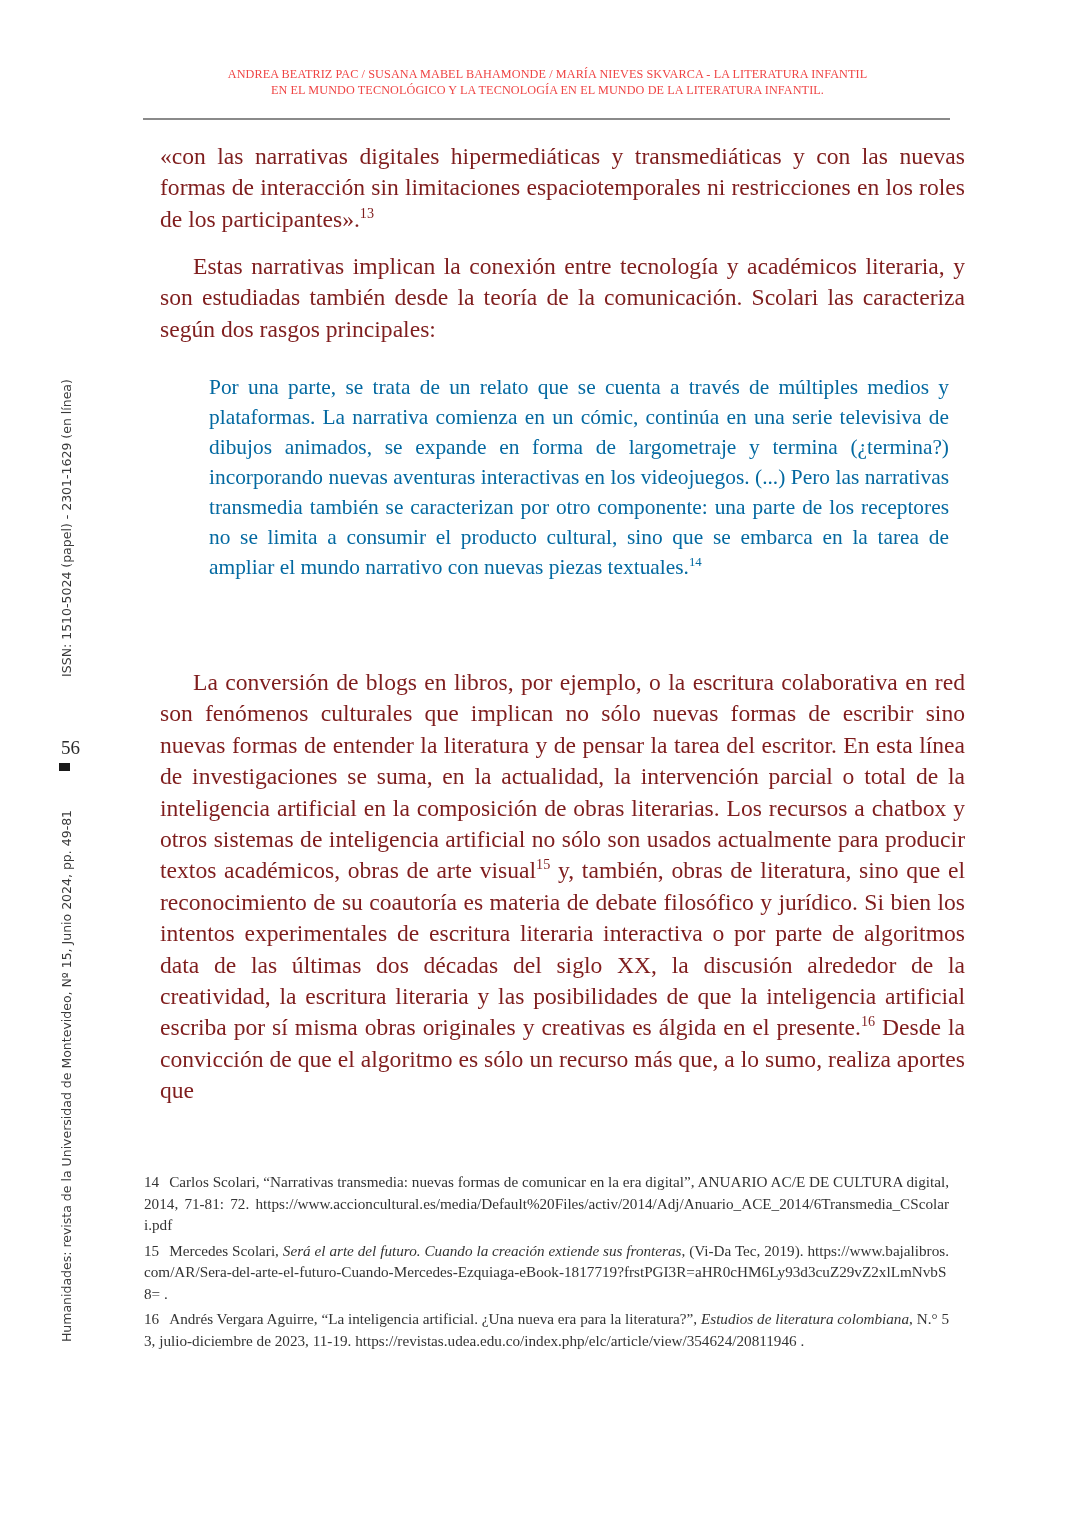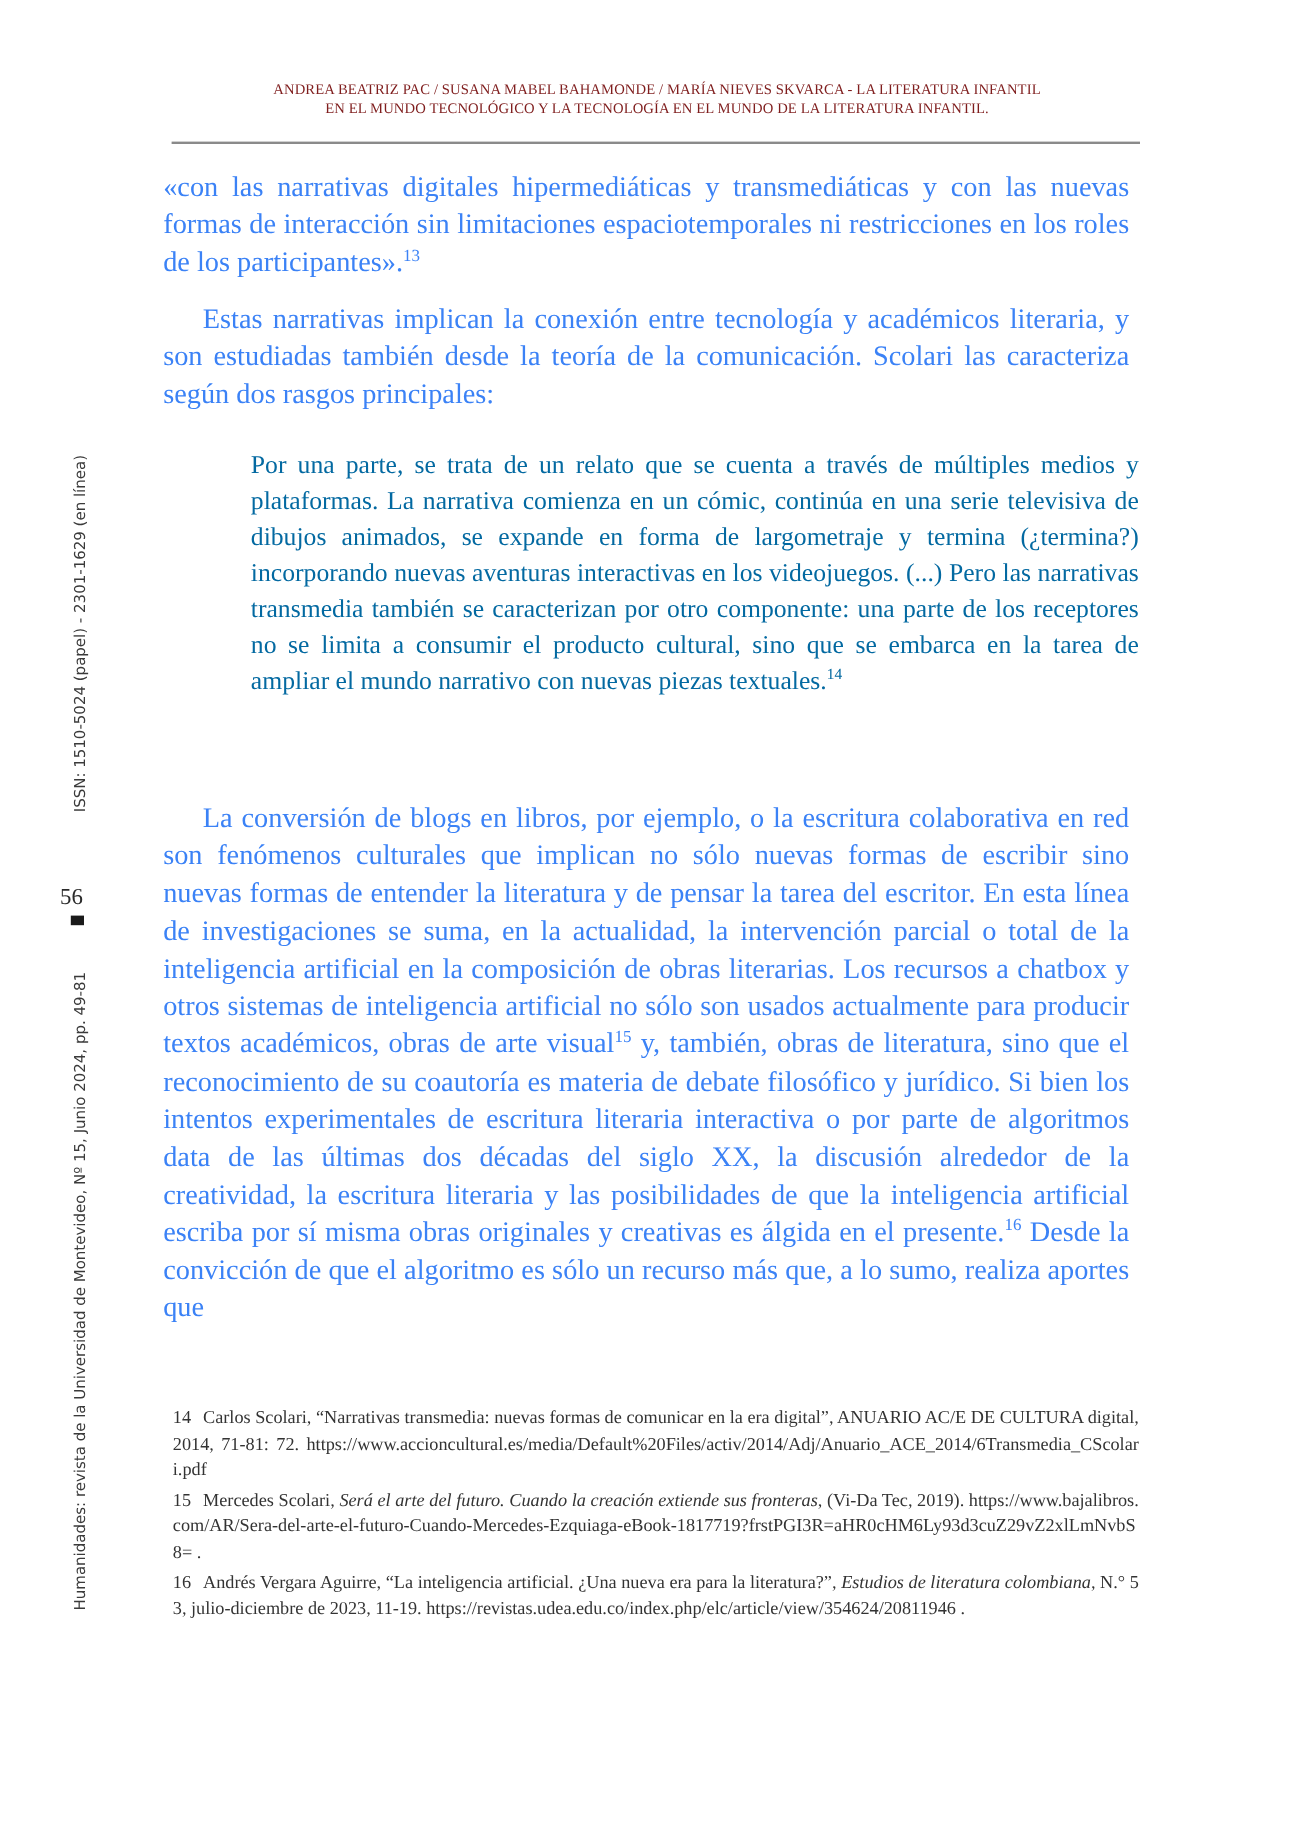--- a/index.html
+++ b/index.html
@@ -1,25 +1,25 @@
 <!DOCTYPE html>
 <html><head>
   <meta charset="utf-8">
   <style>
     html, body { margin: 0; padding: 0; background: #ffffff; }
     body { width: 1080px; height: 1537px; position: relative; overflow: hidden; font-family: "Liberation Serif", "DejaVu Serif", serif; color: #2b2b2b; }
-    .running-head { position: absolute; left: 145px; top: 67px; width: 805px; text-align: center; font-size: 12.2px; line-height: 15.5px; letter-spacing: 0.1px; color: #7f1d1d; text-transform: uppercase; }
+    .running-head { position: absolute; left: 145px; top: 67px; width: 805px; text-align: center; font-size: 12.2px; line-height: 15.5px; letter-spacing: 0.1px; color: #ef4444; text-transform: uppercase; }
     .running-head div { white-space: nowrap; }
     .head-rule { position: absolute; left: 143px; top: 118px; width: 807px; height: 2px; background: #8a8a8a; }
     .side { position: absolute; left: 0; top: 0; }
     .side-issn { position: absolute; left: 66px; top: 528px; transform: translate(-50%, -50%) rotate(-90deg); white-space: nowrap; font-family: "DejaVu Sans", sans-serif; font-size: 12.5px; color: #3a3a3a; }
     .side-journal { position: absolute; left: 66px; top: 1076px; transform: translate(-50%, -50%) rotate(-90deg); white-space: nowrap; font-family: "DejaVu Sans", sans-serif; font-size: 12.5px; color: #3a3a3a; }
-    .page-num { position: absolute; left: 50px; top: 737px; width: 30px; text-align: left; font-size: 19px; color: #2b2b2b; }
+    .page-num { position: absolute; left: 50px; top: 737px; width: 30px; text-align: right; font-size: 19px; color: #2b2b2b; }
     .page-mark { position: absolute; left: 59px; top: 763px; width: 11px; height: 8px; background: #1a1a1a; }
-    .body-text { position: absolute; left: 136px; width: 805px; font-size: 23.6px; line-height: 31.4px; text-align: justify; color: #3b82f6; }
+    .body-text { position: absolute; left: 160px; width: 805px; font-size: 23.6px; line-height: 31.4px; text-align: justify; color: #7f1d1d; }
     .body-text p { margin: 0; }
     .indent { text-indent: 33px; }
     .p1 { top: 141px; }
     .p2 { top: 251px; }
     .quote { position: absolute; left: 209px; top: 372px; width: 740px; font-size: 21.4px; line-height: 30px; text-align: justify; color: #0369a1; }
     .p3 { top: 667px; }
     sup { font-size: 60%; line-height: 0; vertical-align: super; }
     .footnotes { position: absolute; left: 144px; top: 1171px; width: 805px; font-size: 15.2px; line-height: 21.5px; color: #333; text-align: justify; }
     .fn { margin: 0 0 4px 0; word-break: break-all; }
     .fn .num { margin-right: 10px; }

